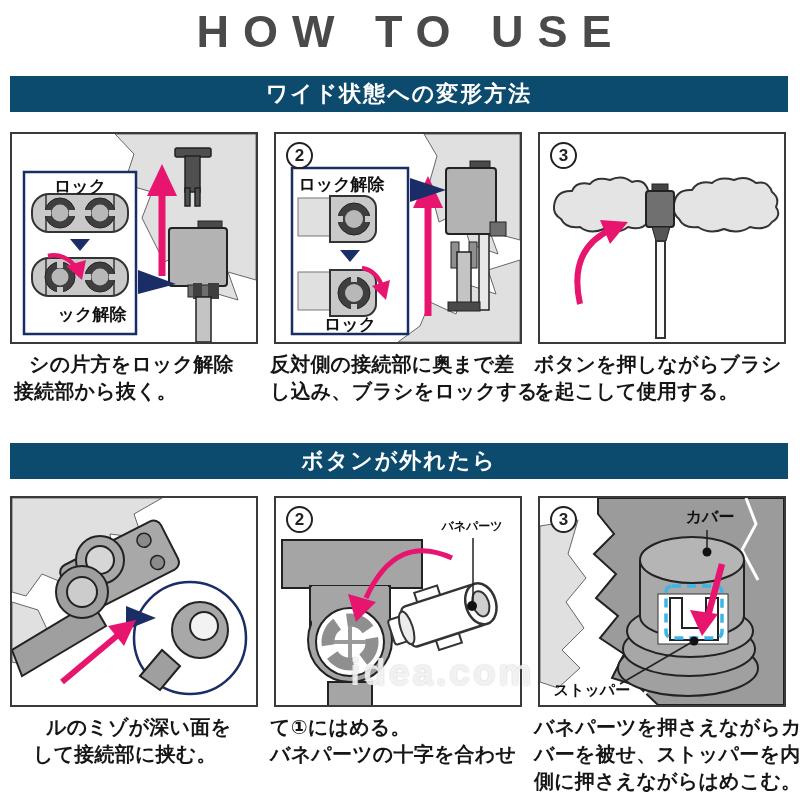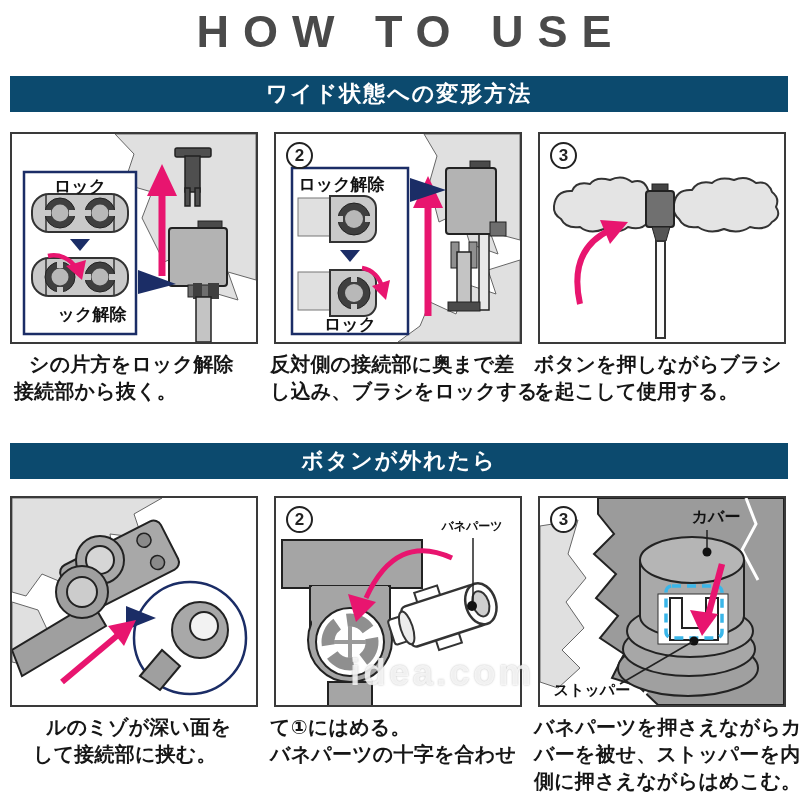--- a/index.html
+++ b/index.html
@@ -277,21 +277,21 @@
         <circle cx="167" cy="54" r="4.5" fill="#111"></circle>
         <line x1="167" y1="32" x2="167" y2="50" stroke="#222" stroke-width="1.5"></line>
         <circle cx="154" cy="143" r="4.5" fill="#111"></circle>
         <line x1="152" y1="144" x2="80" y2="186" stroke="#222" stroke-width="1.5"></line>
         <g>
           <line x1="182" y1="66" x2="168" y2="118" stroke="#e8156f" stroke-width="6.5"></line>
           <polygon points="162,138 150,112 178,116" fill="#e8156f"></polygon>
         </g>
       </svg>
       <div class="num">3</div>
-      <div class="plabel" style="left:138px;top:9px;width:64px;font-size:16px;font-weight:600;margin-left:6px;">カバー</div>
+      <div class="plabel" style="left:138px;top:9px;width:64px;font-size:16px;font-weight:600;">カバー</div>
       <div class="plabel" style="left:4px;top:183px;width:96px;font-size:15px;font-weight:600;">ストッパー</div>
     </div>
   </div>
 
   <div class="caption-row cap-2">
     <div class="caption">
       <div class="cap-line ind-c">ルのミゾが深い面を</div>
       <div class="cap-line ind-d">して接続部に挟む。</div>
     </div>
     <div class="caption">

